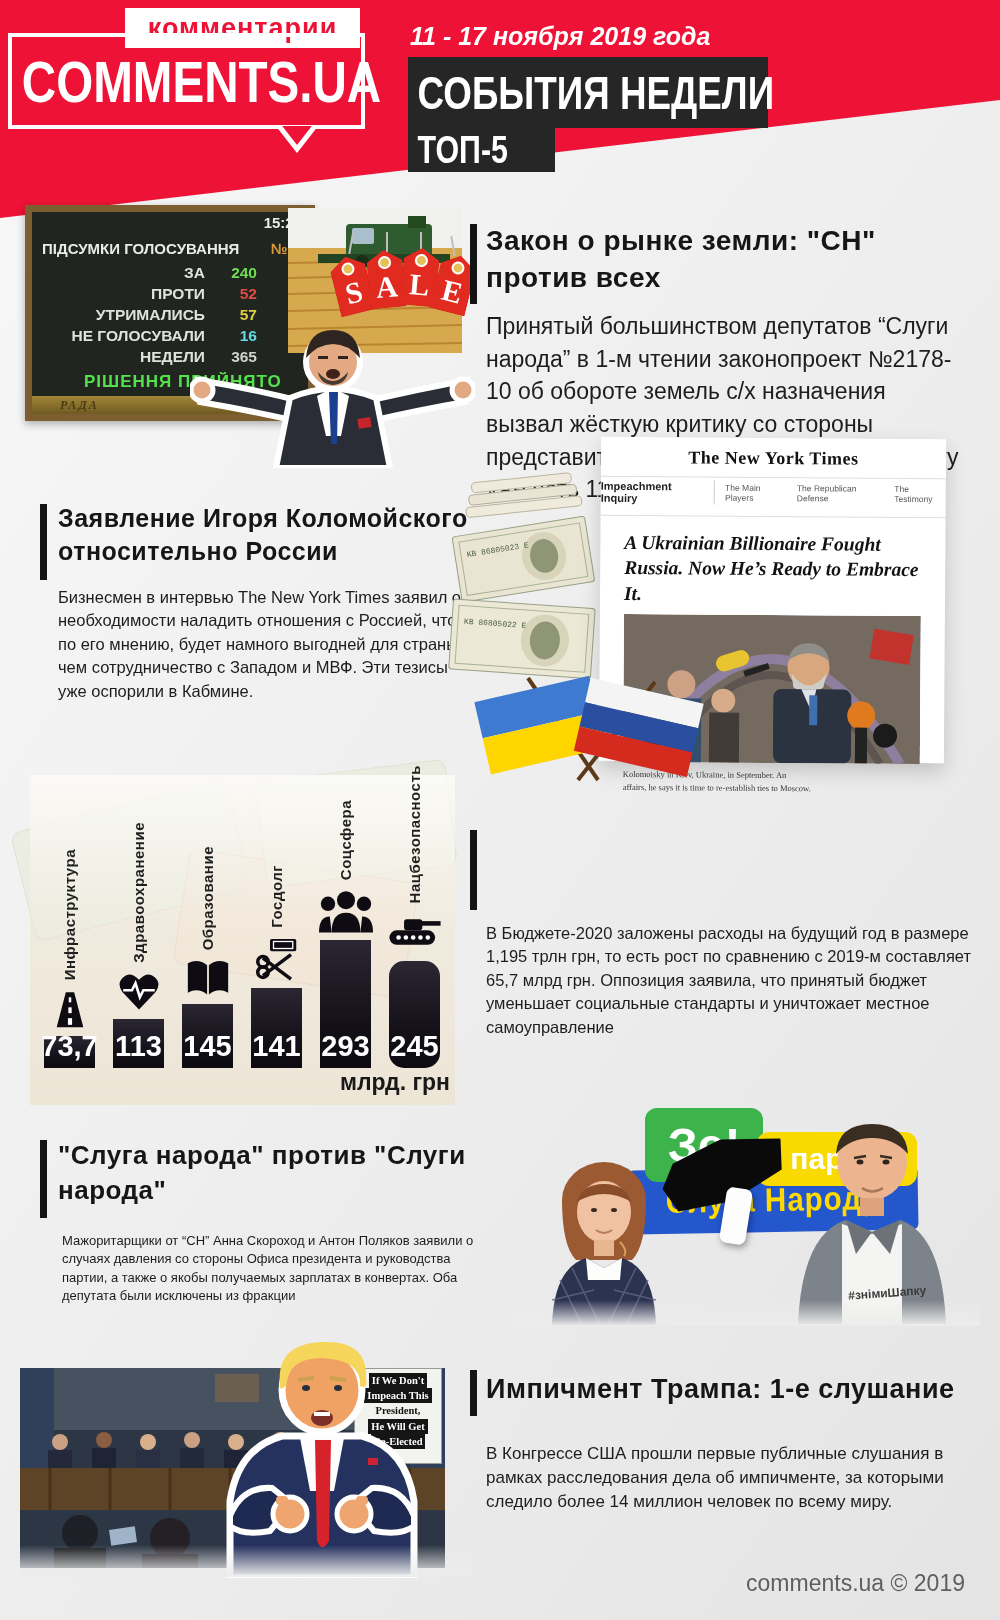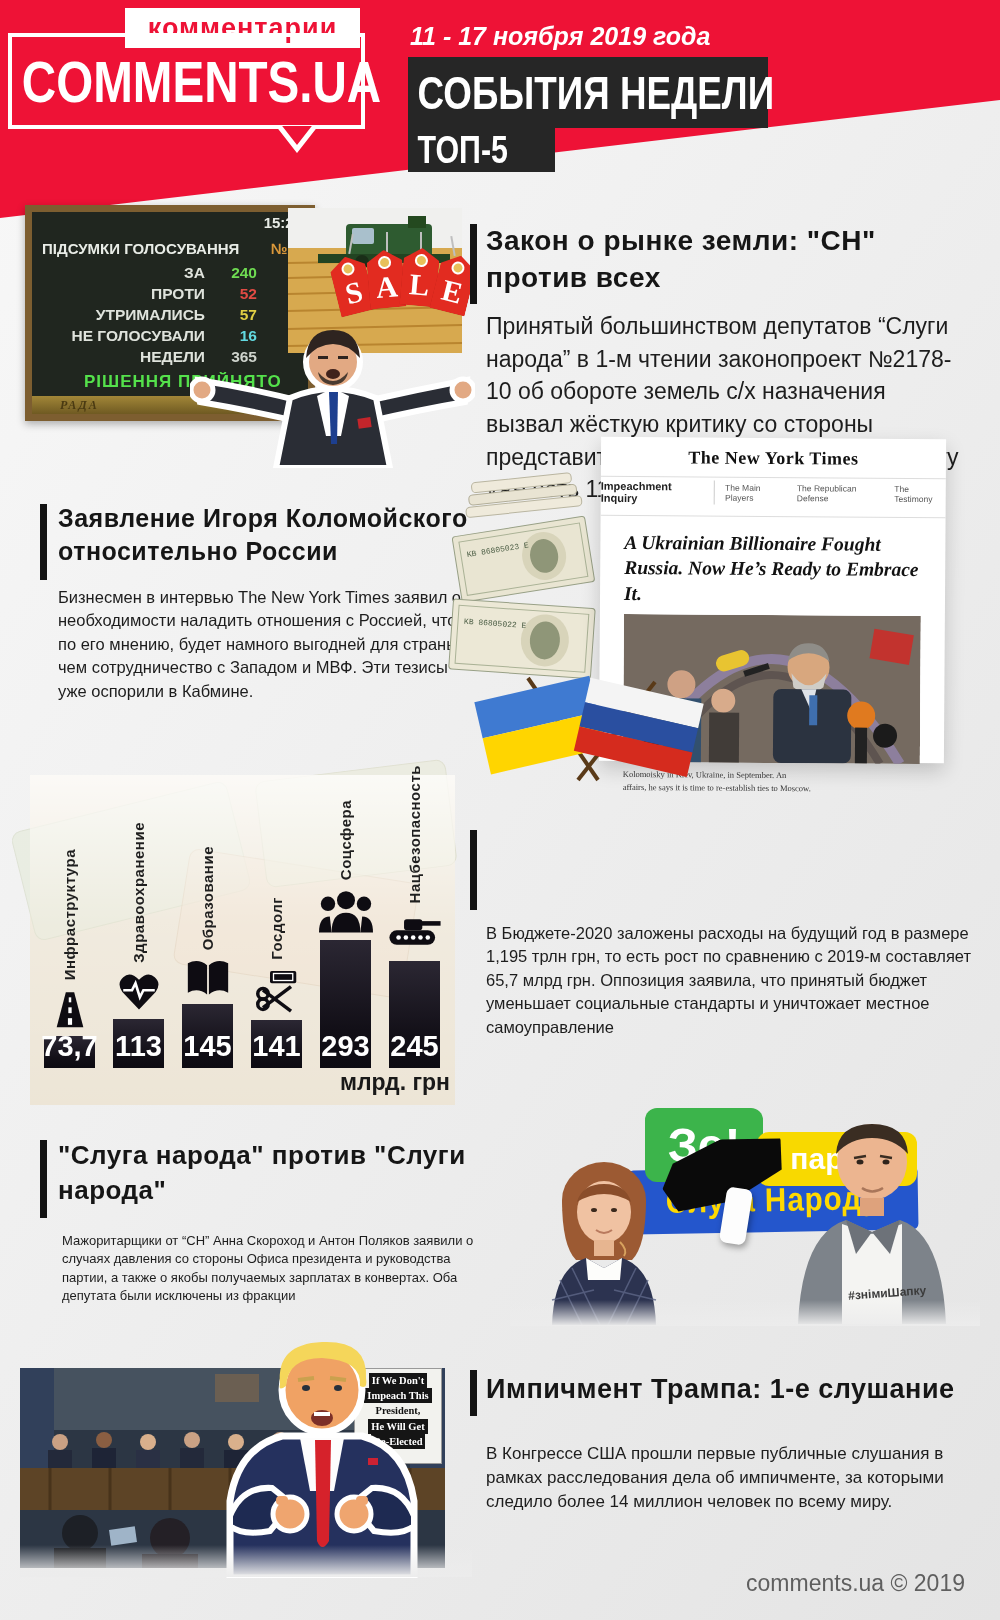--- a/index.html
+++ b/index.html
@@ -347,21 +347,21 @@
       <div class="col">
         <div class="cat">Госдолг</div>
         <svg class="cicon" width="42" height="44" viewBox="0 0 48 50">
             <rect x="16" y="2" width="30" height="14" rx="2" fill="#0e0c12"></rect>
             <rect x="20" y="5" width="22" height="8" fill="none" stroke="#fff" stroke-width="1.5"></rect>
             <line x1="8" y1="44" x2="40" y2="20" stroke="#0e0c12" stroke-width="4"></line>
             <line x1="8" y1="24" x2="40" y2="48" stroke="#0e0c12" stroke-width="4"></line>
             <circle cx="8" cy="40" r="6" fill="none" stroke="#0e0c12" stroke-width="4"></circle>
             <circle cx="8" cy="28" r="6" fill="none" stroke="#0e0c12" stroke-width="4"></circle>
           </svg>
-        <div class="bar" style="height: 48px; text-align: right;">
+        <div class="bar" style="height: 80px; text-align: right;">
             <b>141</b>
           </div>
       </div>
       <div class="col">
         <div class="cat">Соцсфера</div>
         <svg class="cicon" width="54" height="44" viewBox="0 0 60 48">
             <circle cx="30" cy="12" r="10" fill="#0e0c12"></circle>
             <path d="M14,48 Q14,26 30,26 Q46,26 46,48 Z" fill="#0e0c12"></path>
             <circle cx="10" cy="16" r="8" fill="#0e0c12"></circle>
             <path d="M0,48 Q0,30 12,30 L14,48 Z" fill="#0e0c12"></path>
@@ -379,21 +379,21 @@
             <rect x="36" y="10" width="22" height="5" fill="#0e0c12"></rect>
             <rect x="2" y="20" width="50" height="16" rx="8" fill="#0e0c12"></rect>
             <g fill="#fff">
               <circle cx="12" cy="28" r="2.5"></circle>
               <circle cx="20" cy="28" r="2.5"></circle>
               <circle cx="28" cy="28" r="2.5"></circle>
               <circle cx="36" cy="28" r="2.5"></circle>
               <circle cx="44" cy="28" r="2.5"></circle>
             </g>
           </svg>
-        <div class="bar" style="height: 107px;">
+        <div class="bar" style="height: 107px; border-radius: 15px;">
             <b>245</b>
           </div>
       </div>
     </div>
     <div class="unit">млрд. грн</div>
   </div>
 
   <div class="sec-bar" style="left:470px;top:830px;height:80px;"></div>
   <div class="sec-body" style="left:486px;top:922px;width:492px;font-size:16.5px;">В Бюджете-2020 заложены расходы на будущий год в размере 1,195 трлн грн, то есть рост по сравнению с 2019-м составляет 65,7 млрд грн. Оппозиция заявила, что принятый бюджет уменьшает социальные стандарты и уничтожает местное самоуправление</div>
 

